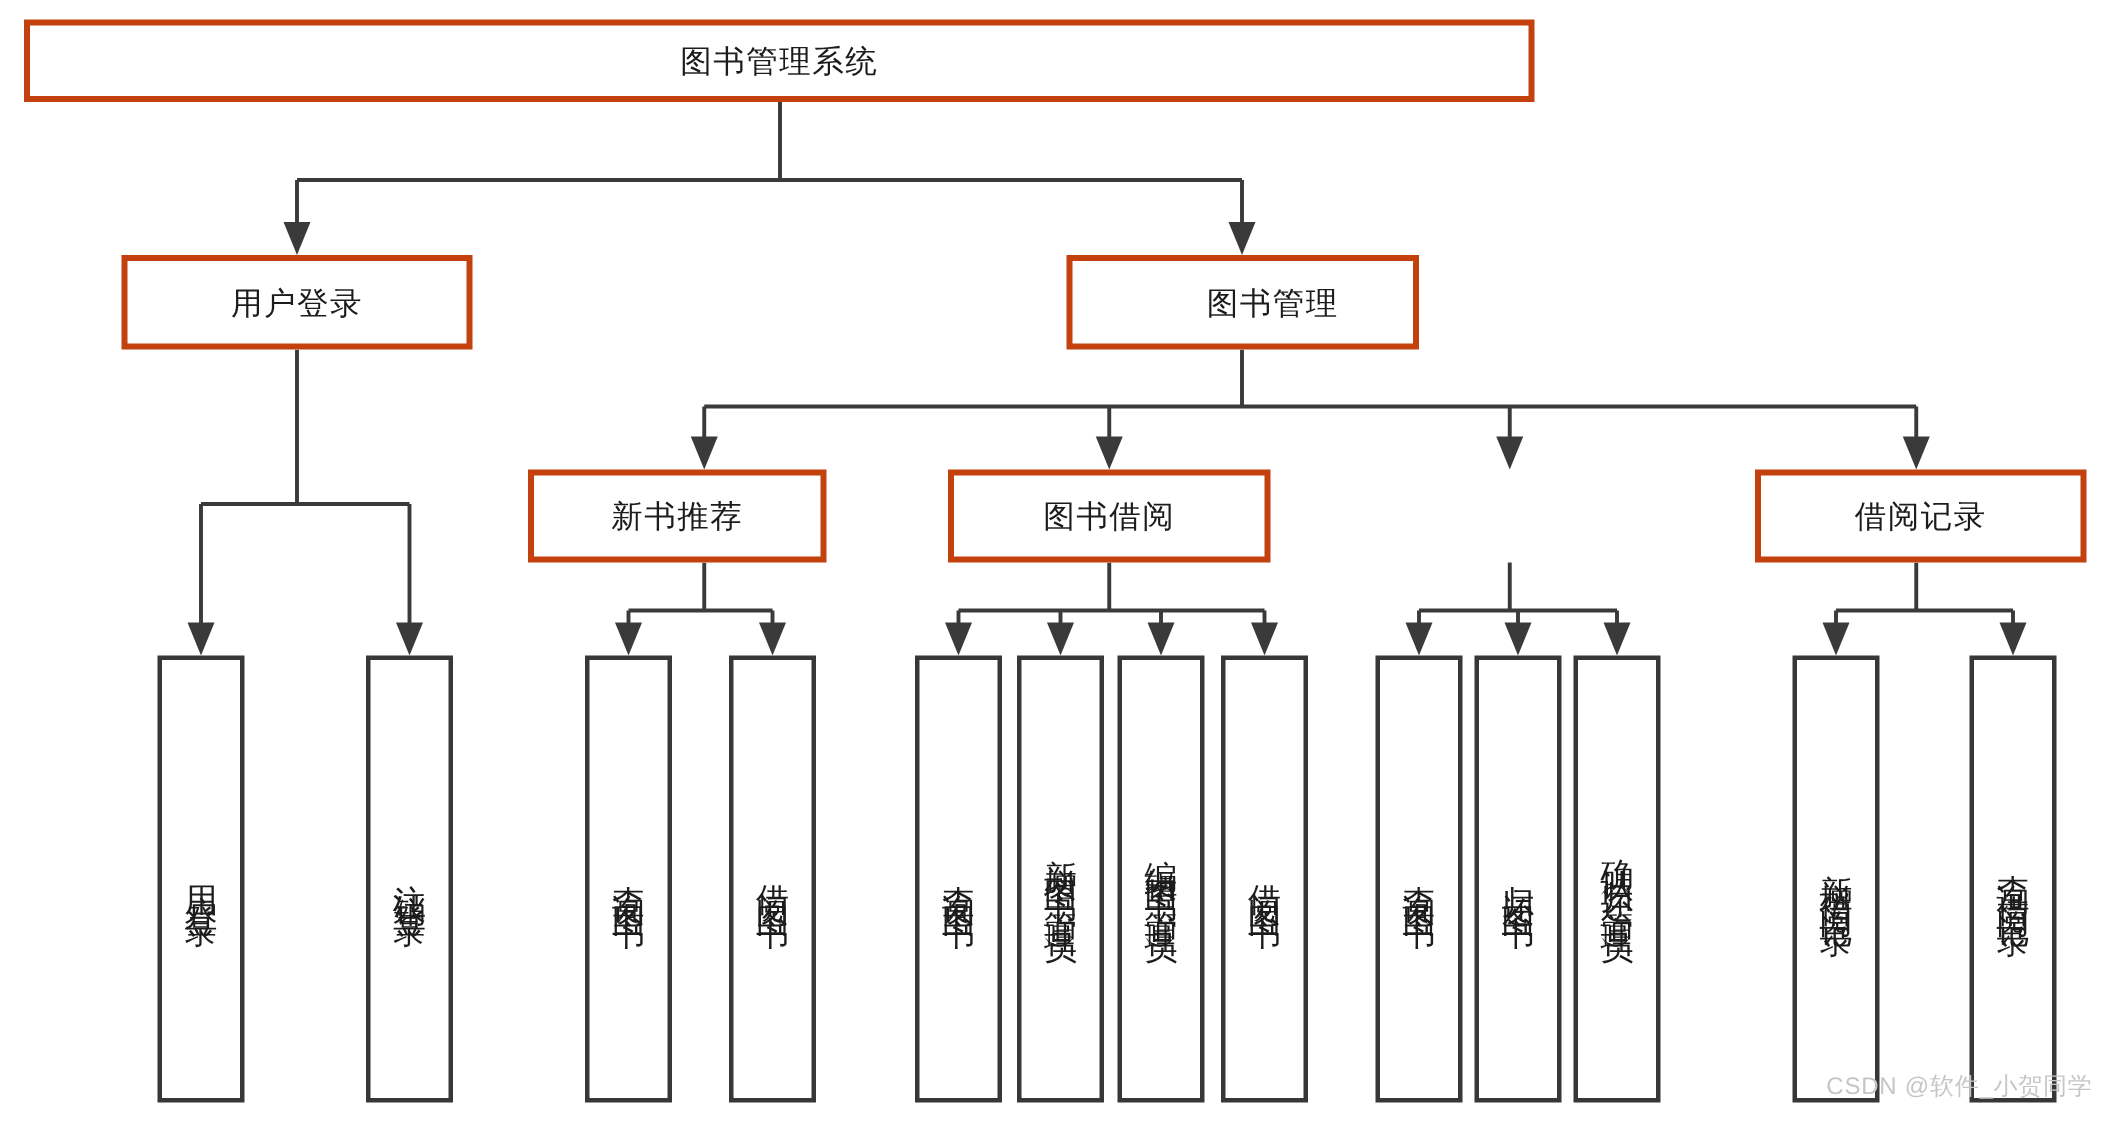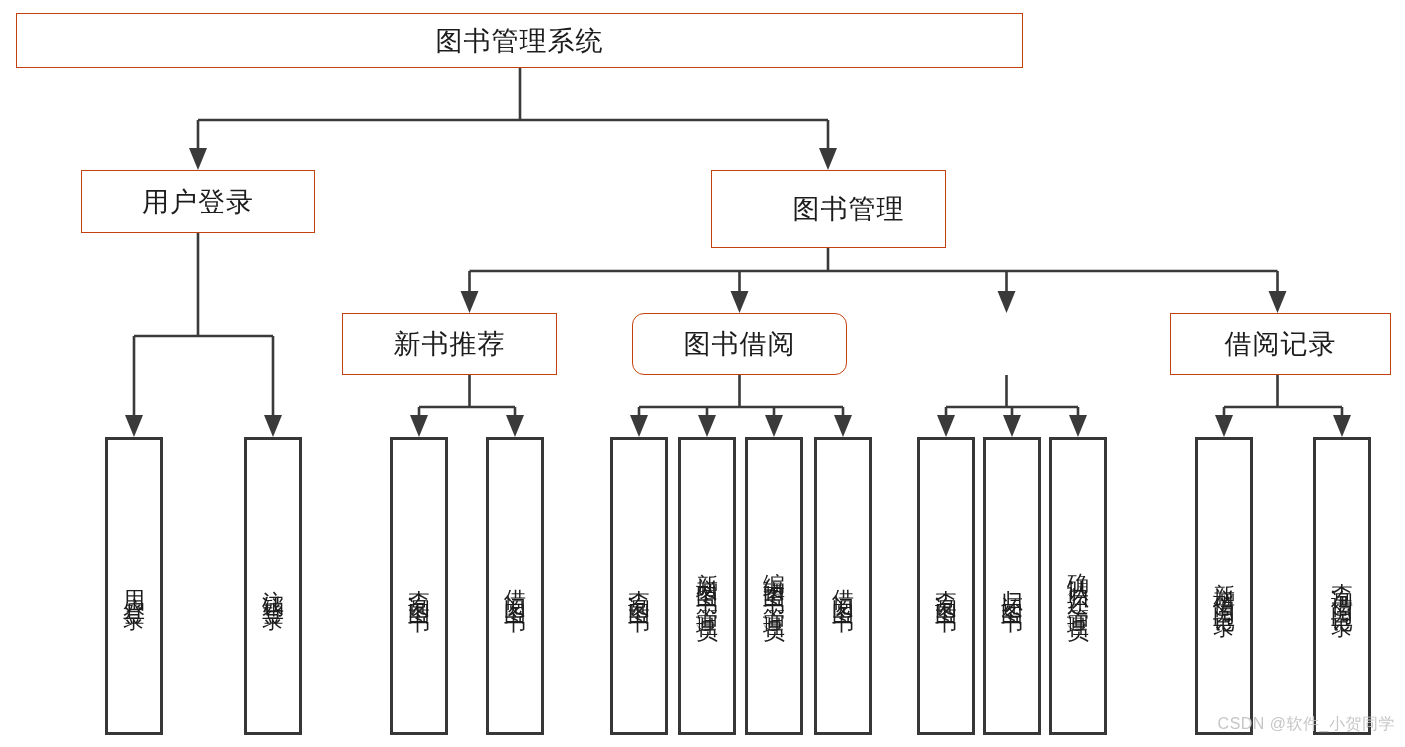--- a/index.html
+++ b/index.html
@@ -8,23 +8,23 @@
     width:1405px;height:747px;
     background:#ffffff;
     font-family:"Liberation Sans", sans-serif;
     overflow:hidden;
   }
   #wires{position:absolute;left:0;top:0;width:1405px;height:747px;}
   .ln{stroke:#3a3a3a;stroke-width:2.6;fill:none;}
   .ah{fill:#3a3a3a;stroke:none;}
   .hnode{
     position:absolute;box-sizing:border-box;
-    border:1px solid #c2410c;background:#ffffff;
+    border:4px solid #c2410c;background:#ffffff;
     display:flex;align-items:center;justify-content:center;
-    font-size:27px;color:#1c1c1c;letter-spacing:1px;
+    font-size:21px;color:#1c1c1c;letter-spacing:1px;
     white-space:nowrap;
   }
   .vnode{
     position:absolute;box-sizing:border-box;
     top:437px;width:58px;height:298px;
     border:3px solid #373737;background:#ffffff;
     display:flex;align-items:center;justify-content:center;
     color:#1c1c1c;
   }
   .vnode span{
@@ -93,28 +93,28 @@
     </g>
   </svg>
 
   <div class="hnode" style="left:16px;top:13px;width:1007px;height:55px;">
     <span>图书管理系统</span>
   </div>
 
   <div class="hnode" style="left:81px;top:170px;width:234px;height:63px;">
     <span>用户登录</span>
   </div>
-  <div class="hnode" style="left:711px;top:170px;width:235px;height:78px;padding-left:40px;">
+  <div class="hnode" style="left:711px;top:170px;width:235px;height:63px;padding-left:40px;">
     <span>图书管理</span>
   </div>
 
-  <div class="hnode" style="left:342px;top:313px;width:215px;height:62px;">
+  <div class="hnode" style="left:352px;top:313px;width:199px;height:62px;">
     <span>新书推荐</span>
   </div>
-  <div class="hnode" style="left:632px;top:313px;width:215px;height:62px;border-radius:12px;">
+  <div class="hnode" style="left:632px;top:313px;width:215px;height:62px;">
     <span>图书借阅</span>
   </div>
   <div class="hnode" style="left:1170px;top:313px;width:221px;height:62px;">
     <span>借阅记录</span>
   </div>
 
   <div class="vnode" style="left:105px;">
     <span>用户登录</span>
   </div>
   <div class="vnode" style="left:244px;">

